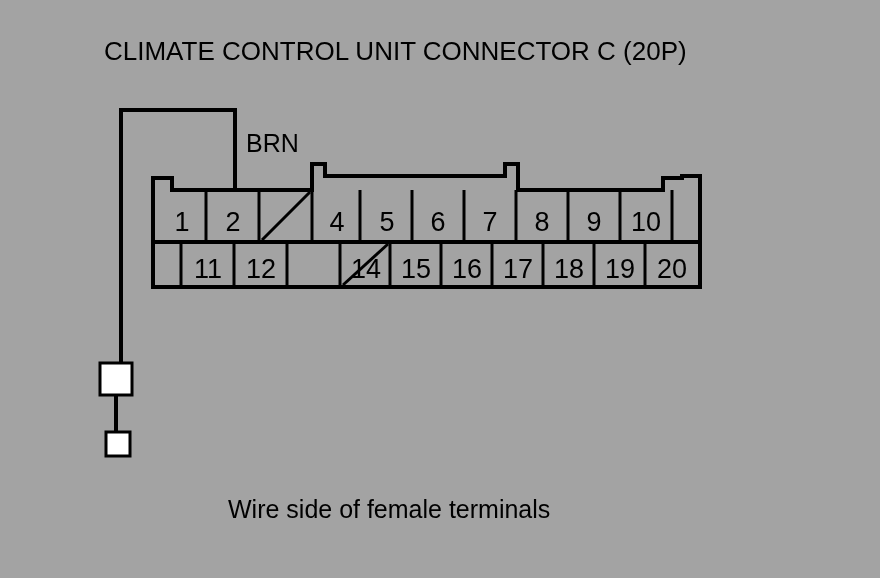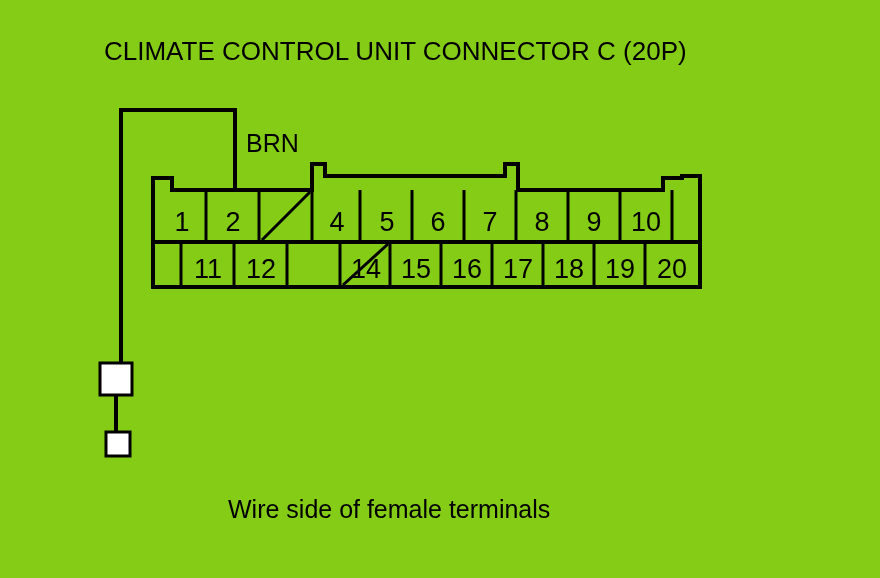--- a/index.html
+++ b/index.html
@@ -9,21 +9,21 @@
     background: #ffffff;
   }
   body {
     font-family: "Liberation Sans", sans-serif;
     color: #000000;
   }
   #page {
     position: relative;
     width: 880px;
     height: 578px;
-    background: #84cc16;
+    background: #a3a3a3;
     overflow: hidden;
   }
   #diagram {
     position: absolute;
     left: 0;
     top: 0;
     width: 880px;
     height: 578px;
   }
   .ttl {

